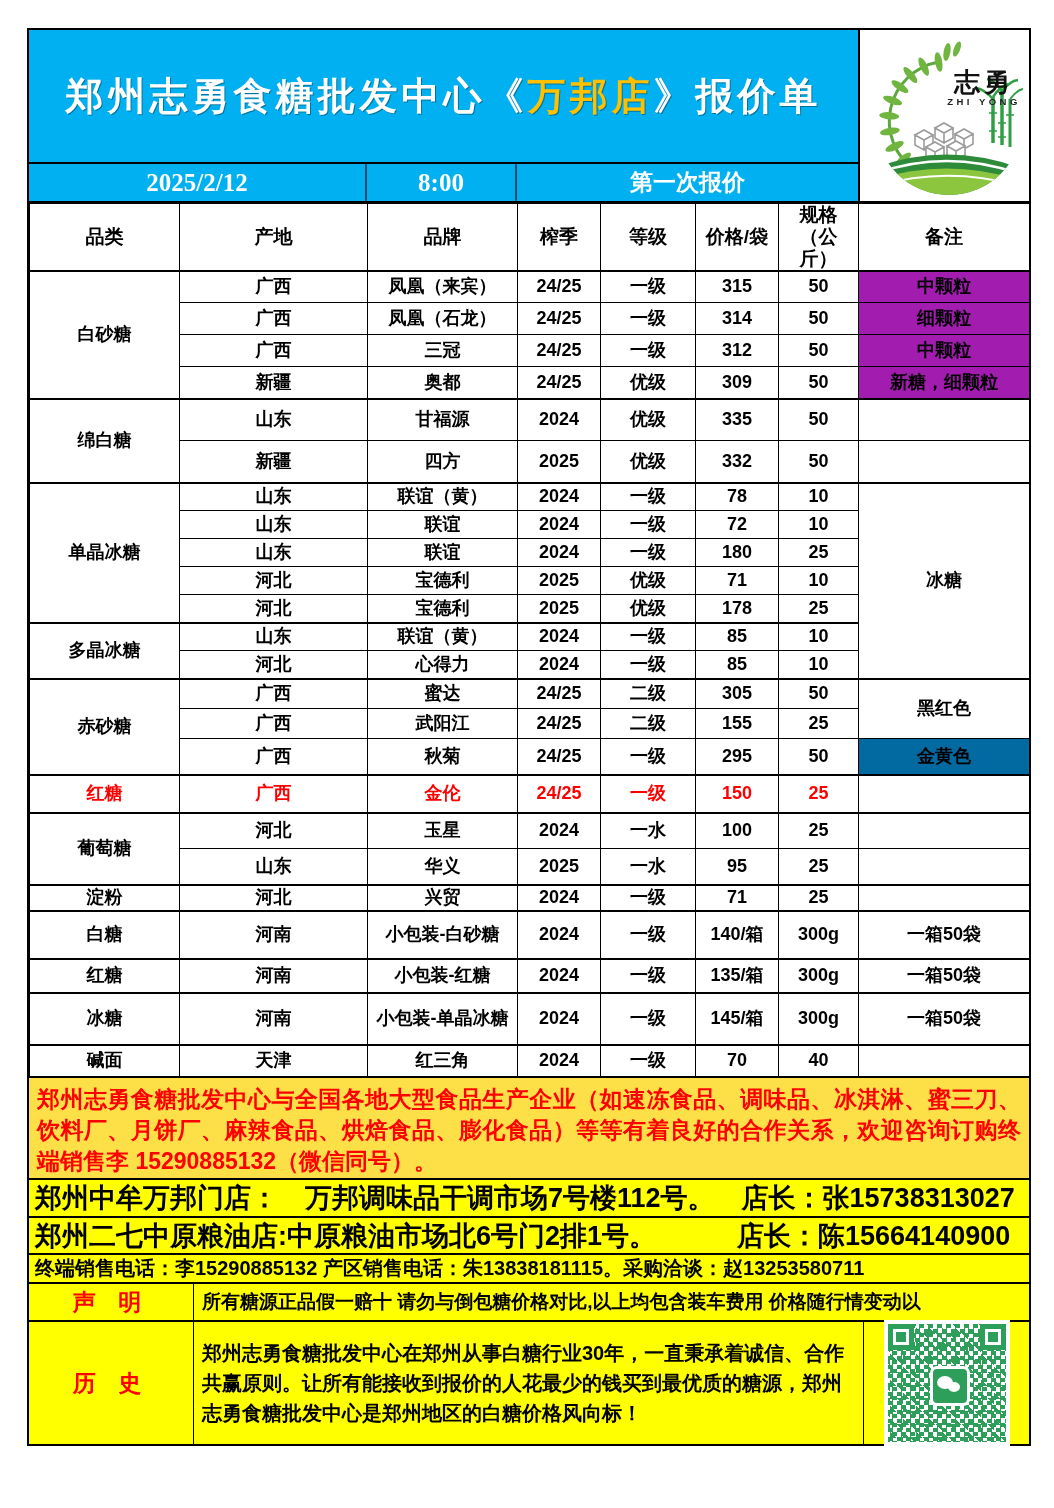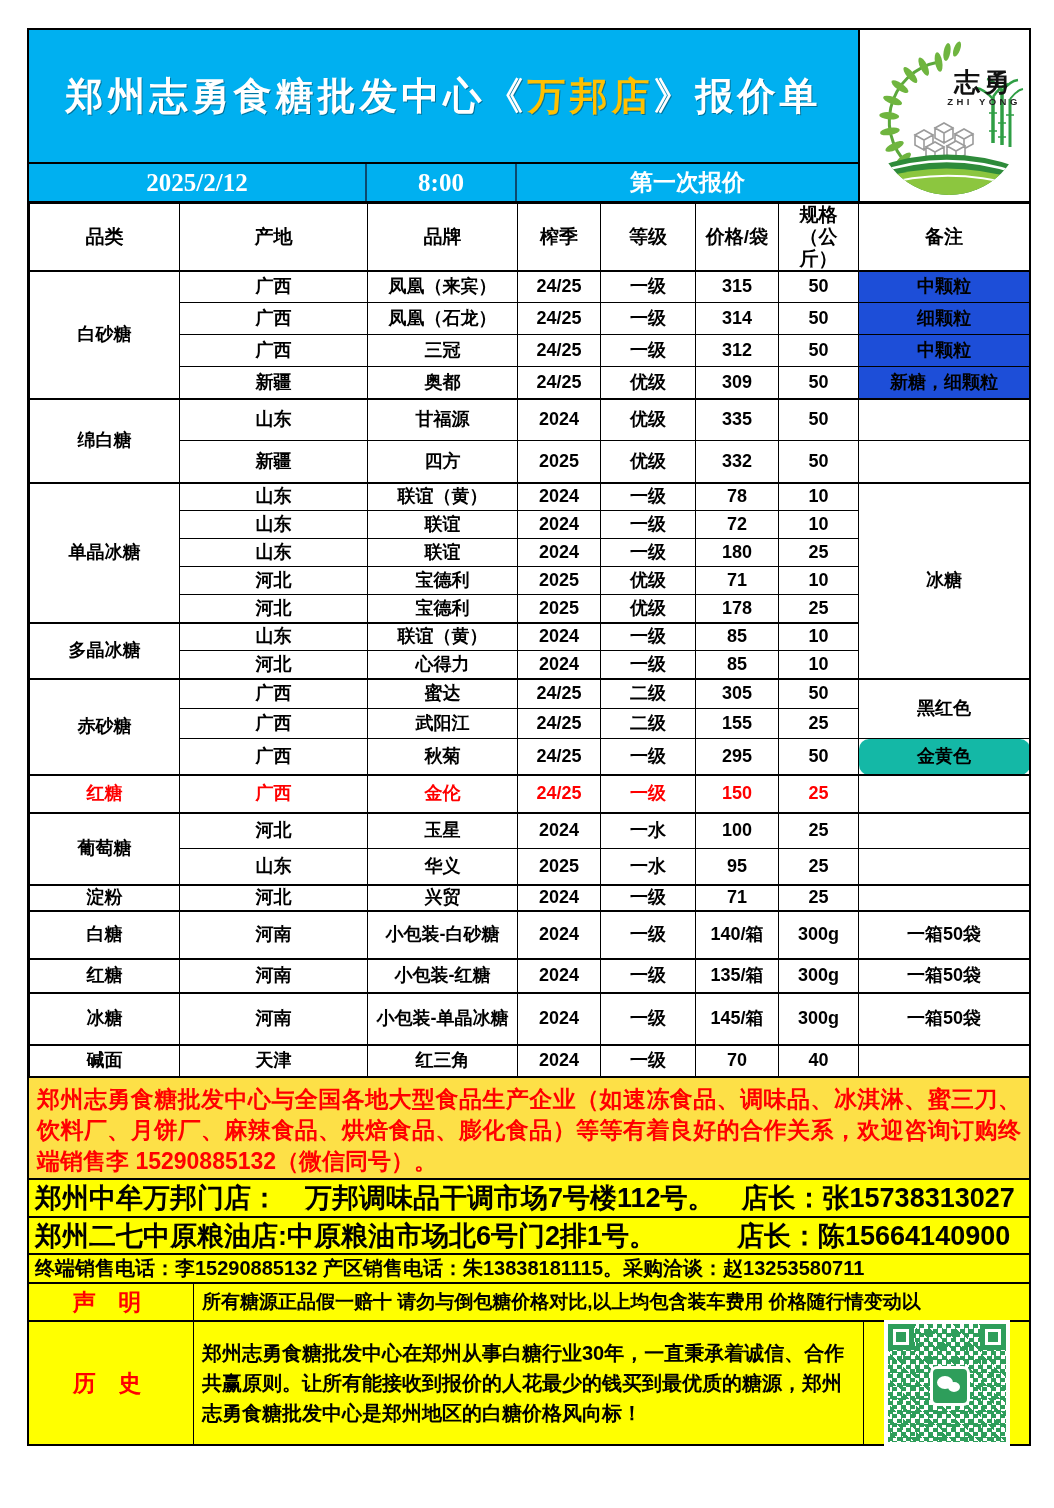--- a/index.html
+++ b/index.html
@@ -39,22 +39,22 @@
   table.price th,table.price td{
     border:1px solid #000;text-align:center;vertical-align:middle;
     padding:0 2px;box-sizing:border-box;overflow:hidden;
   }
   table.price thead tr{height:52px;}
   table.price th{font-size:19px;font-weight:800;background:#fff;line-height:1.15;}
   table.price td{font-size:18px;font-weight:700;line-height:1.15;}
   td.cat{font-size:19px;font-weight:800;}
   tr.g td{border-top:2px solid #000;}
   tr.red-row td{color:#FF0000;}
-  td.remark-orange{background:#1d4ed8;font-weight:700;font-size:18px;}
-  td.remark-yellow{background:#14b8a6;font-weight:800;font-size:23px;border-radius:10px;}
+  td.remark-orange{background:#a21caf;font-weight:700;font-size:18px;}
+  td.remark-yellow{background:#0369a1;font-weight:800;font-size:23px;}
   td.remark-plain{font-weight:400;font-size:20px;font-family:"Liberation Serif","DejaVu Serif",serif;}
   td.remark-bold{font-weight:800;font-size:21px;}
   .h32{height:32px}.h42{height:42px}.h28r{height:28px}.h30{height:30px}.h36{height:36px}
   .h38{height:38px}.h26{height:26px}.h48{height:48px}.h34{height:34px}.h52{height:52px}
 
   
   .footer{border-top:1px solid #000;}
   .intro-row{
     background:#fde047;color:#FF0000;font-weight:800;font-size:23px;line-height:1.35;
     padding:6px 8px;height:88px;border-bottom:2px solid #000;text-align:justify;

